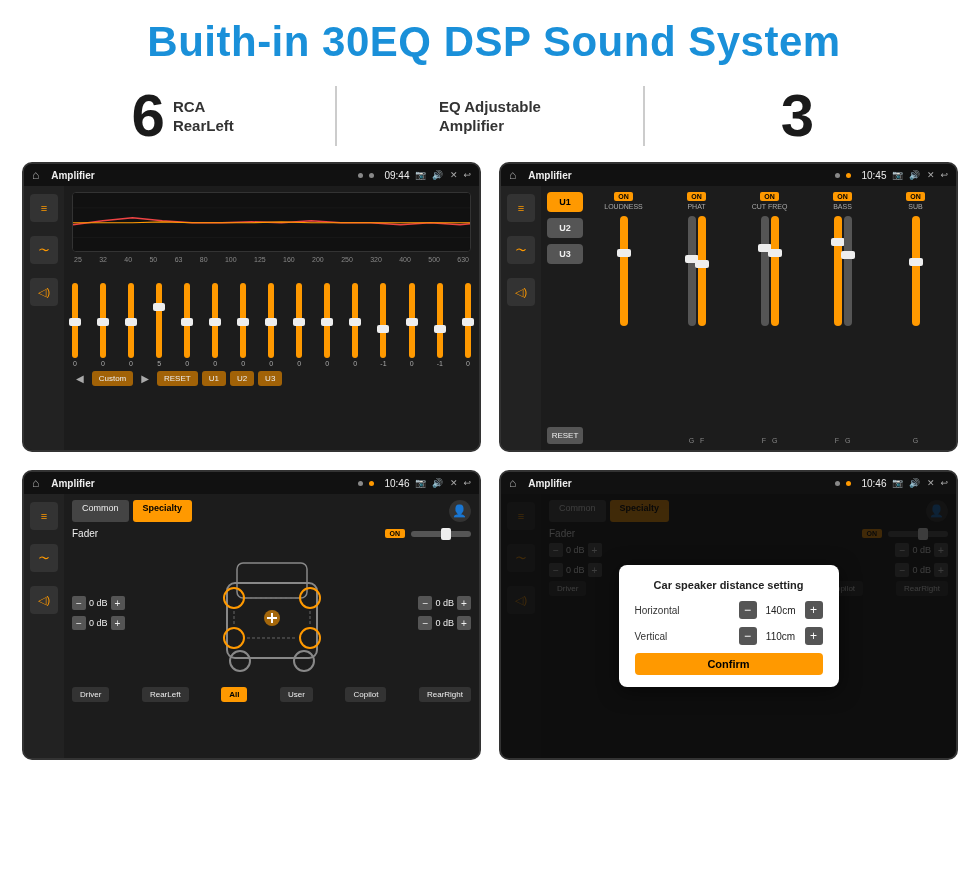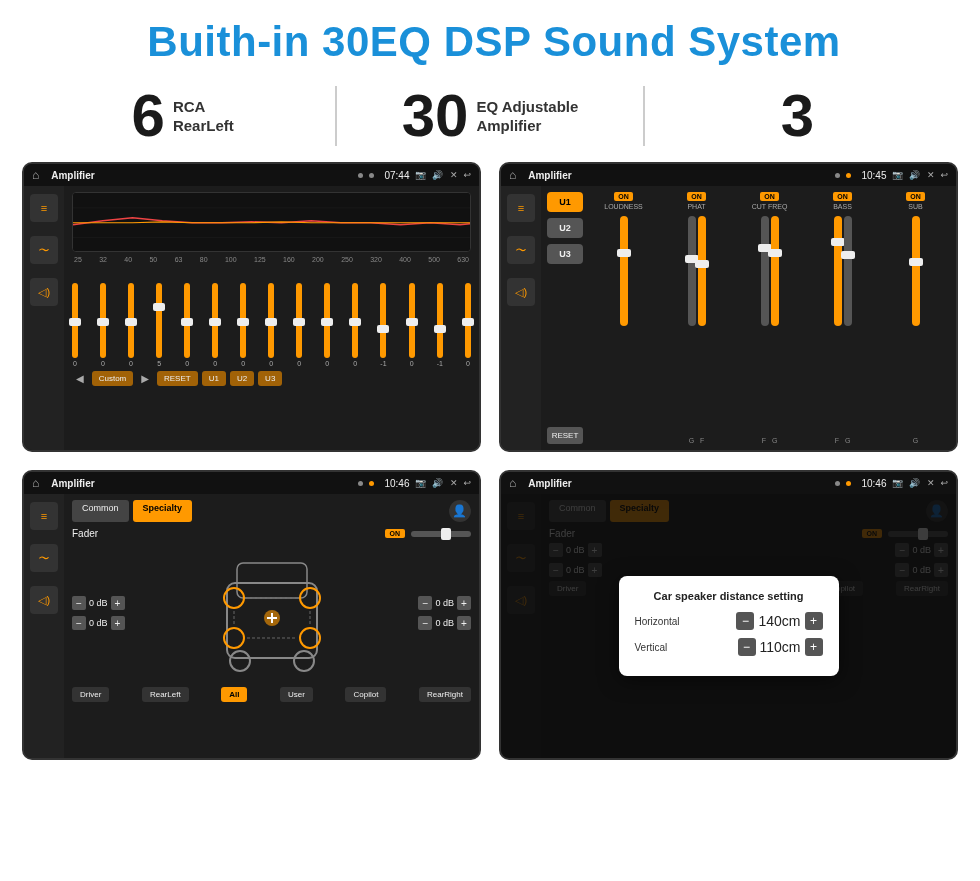--- a/index.html
+++ b/index.html
@@ -370,23 +370,24 @@
     }
     .dialog-minus, .dialog-plus {
       background: #555;
       color: #fff;
       font-size: 12px;
       width: 18px; height: 18px;
       display: flex; align-items: center; justify-content: center;
       border-radius: 3px;
     }
     .dialog-val {
-      font-size: 14px;
+      font-size: 10px;
       color: #222;
       min-width: 40px;
+      text-align: center;
     }
     .dialog-confirm-btn {
       background: #f90;
       color: #000;
       font-size: 11px;
       font-weight: bold;
       padding: 5px 0;
       border-radius: 4px;
       text-align: center;
       width: 100%;
@@ -405,41 +406,40 @@
   <div class="stats-row">
     <div class="stat-item">
       <span class="stat-number">6</span>
       <span class="stat-label">
         <span>RCA</span><br>
         <span>RearLeft</span>
       </span>
     </div>
     <div class="stat-divider"></div>
     <div class="stat-item">
-      <span class="stat-number">30</span>
       <span class="stat-label">
         <span>EQ Adjustable</span><br>
         <span>Amplifier</span>
       </span>
     </div>
     <div class="stat-divider"></div>
     <div class="stat-item">
       <span class="stat-number">3</span>
     </div>
   </div>
 
   <div class="screenshots-grid">
 
     <div class="screen-card">
       <div class="status-bar">
         <span class="status-home">⌂</span>
         <span class="status-app">Amplifier</span>
         <span class="status-dot"></span>
         <span class="status-dot"></span>
-        <span class="status-time">07:44</span>
+        <span class="status-time">09:44</span>
         <span class="status-icon-sm">📷</span>
         <span class="status-icon-sm">🔊</span>
         <span class="status-icon-sm">✕</span>
         <span class="status-icon-sm">↩</span>
       </div>
       <div class="screen-content">
         <div class="side-panel">
           <div class="side-btn">≡</div>
           <div class="side-btn">〜</div>
           <div class="side-btn">◁)</div>
@@ -875,18 +875,19 @@
 
           <div class="dialog-row">
             <span class="dialog-field-label">Vertical</span>
             <div class="dialog-stepper">
               <div class="dialog-minus">−</div>
               <span class="dialog-val">110cm</span>
               <div class="dialog-plus">+</div>
             </div>
           </div>
 
+          <div class="dialog-confirm-btn">Confirm</div>
         </div>
       </div>
     </div>
 
   </div>
 </div>
 
 </body></html>

